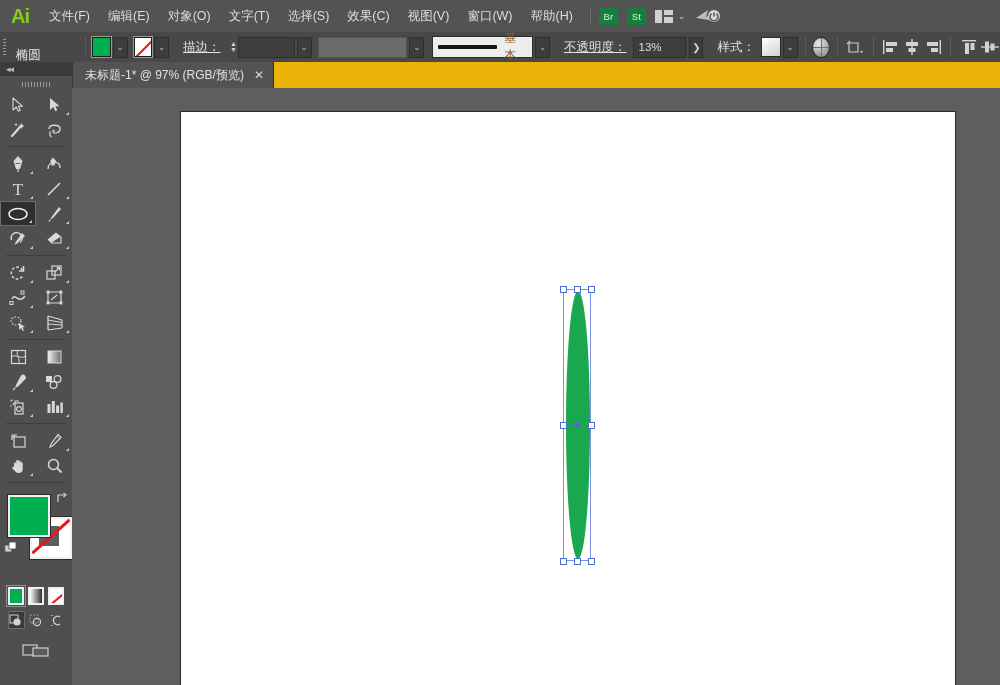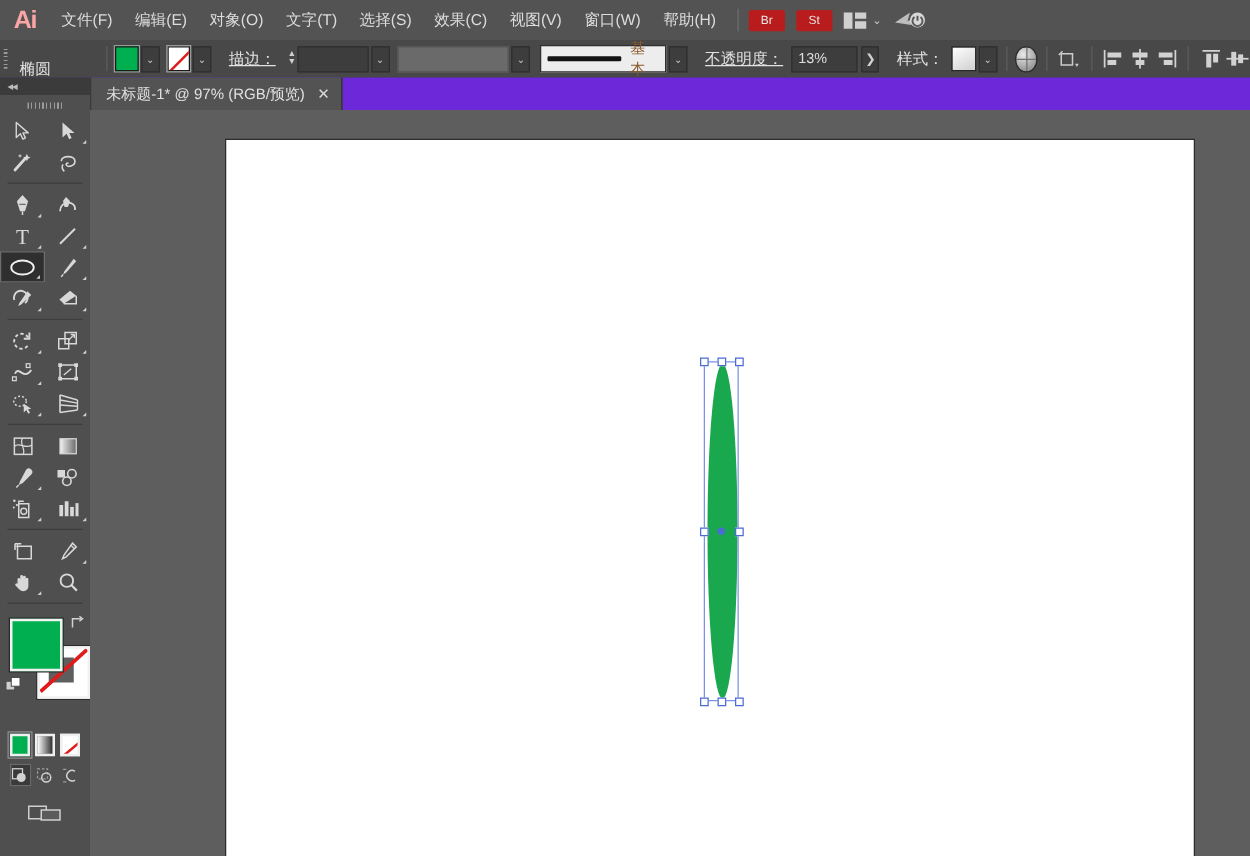--- a/index.html
+++ b/index.html
@@ -12,30 +12,30 @@
   }
   #app{position:relative;width:1000px;height:685px;}
 
   
   .menubar{
     position:absolute;left:0;top:0;width:1000px;height:32px;
     background:#535353;display:flex;align-items:center;
   }
   .ai-logo{
     width:40px;height:32px;display:flex;align-items:center;justify-content:center;
-    color:#fca5a5;font-size:20px;font-weight:bold;font-style:normal;
+    color:#84cc16;font-size:20px;font-weight:bold;font-style:normal;
     letter-spacing:-1px;
   }
   .menu-item{
     padding:0 9px;height:32px;line-height:32px;font-size:12.5px;color:#dcdcdc;
     white-space:nowrap;cursor:default;
   }
   .mb-sep{width:1px;height:18px;background:#6e6e6e;margin:0 8px;}
   .mb-badge{
-    width:29px;height:17px;background:#b91c1c;border-radius:2px;
+    width:19px;height:17px;background:#15803d;border-radius:2px;
     color:#e6e6e6;font-size:9.5px;line-height:17px;text-align:center;
     margin-right:9px;font-family:"Liberation Sans",sans-serif;
   }
   .mb-arrange{display:flex;align-items:center;gap:5px;margin-right:8px;}
   .arrange-glyph{width:18px;height:13px;position:relative;}
   .arrange-glyph i{position:absolute;background:#d0d0d0;display:block;}
   .chev{font-size:9px;color:#d0d0d0;}
   .cloud-icon{position:relative;width:26px;height:18px;margin-left:2px;}
 
   
@@ -101,21 +101,21 @@
     border:1px solid #2d2d2d;position:relative;overflow:hidden;
   }
   .globe::before{content:"";position:absolute;left:50%;top:0;width:1px;height:100%;background:#6f6f6f;}
   .globe::after{content:"";position:absolute;top:50%;left:0;height:1px;width:100%;background:#6f6f6f;}
   .icon-btn{
     width:26px;height:22px;display:flex;align-items:center;justify-content:center;
   }
 
   
   .tabbar{
-    position:absolute;left:0;top:62px;width:1000px;height:26px;background:#6d28d9;
+    position:absolute;left:0;top:62px;width:1000px;height:26px;background:#eab308;
   }
   .doctab{
     position:absolute;left:72px;top:0;height:26px;background:#535353;
     display:flex;align-items:center;padding:0 9px 0 13px;gap:10px;
     border-right:1px solid #2f2f2f;
   }
   .doctab .title{font-size:12px;color:#e0e0e0;white-space:nowrap;}
   .doctab .closex{font-size:12px;color:#d9d9d9;cursor:pointer;}
 
   

